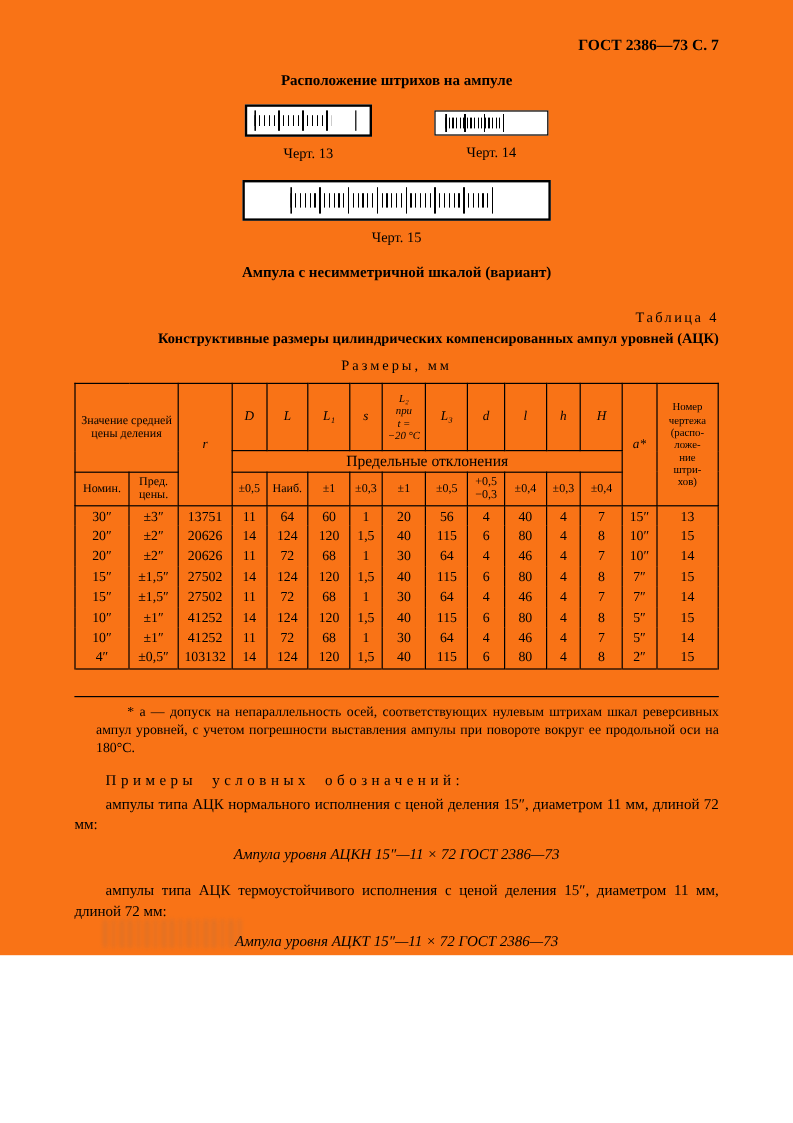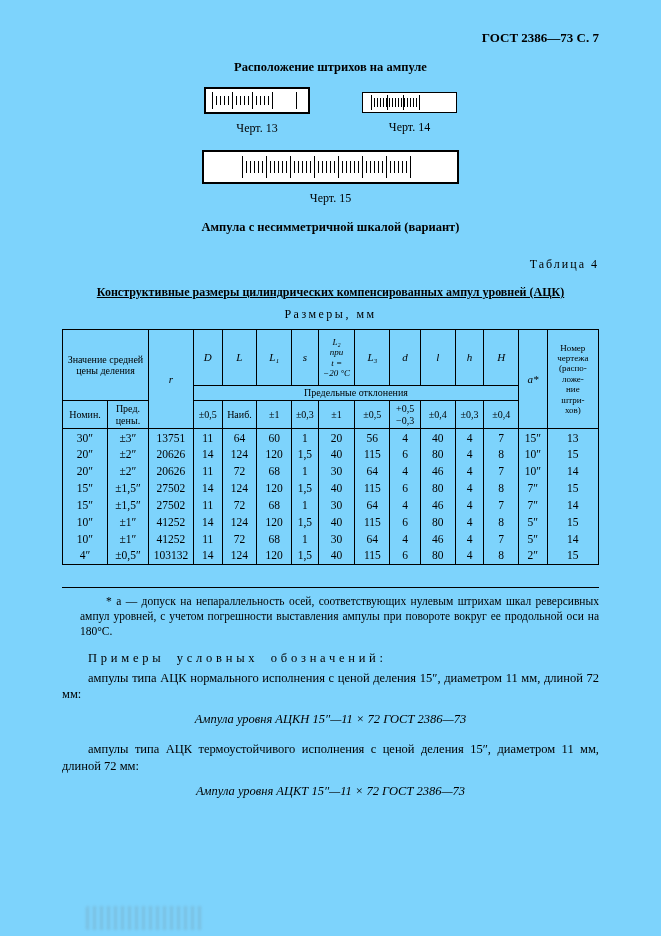--- a/index.html
+++ b/index.html
@@ -4,24 +4,24 @@
 <style>
   * { margin:0; padding:0; box-sizing:border-box; }
   html,body { background:#ffffff; }
   body {
     width:661px; height:936px;
     font-family:"Liberation Serif","DejaVu Serif",serif;
     color:#000;
   }
   .page {
     position:relative;
-    width:661px; height:936px;
+    width:661px; height:796px;
     padding:30px 62px 0 62px;
     overflow:hidden;
-    background:#7dd3fc;
+    background:#f97316;
   }
   .gost-header {
     text-align:right;
     font-weight:bold;
     font-size:13px;
   }
   .section-title {
     text-align:center;
     font-weight:bold;
     font-size:12.5px;
@@ -62,40 +62,40 @@
   .r16 .hline { position:absolute; left:8px; width:152px; top:14px; height:1px; background:#000; }
   .r16 .ticks { position:absolute; left:22px; width:72px; top:9px; height:10px;
                 background:repeating-linear-gradient(90deg,#000 0 1px,transparent 1px 9px); }
   .r16 .labels { position:absolute; left:21px; top:16px; display:flex; gap:3px; }
   .r16 .labels span { display:inline-block; font-size:6.5px; line-height:7px; width:8px;
                       transform:rotate(90deg); transform-origin:center; }
   .r16 .dash { position:absolute; right:22px; top:13px; width:14px; height:2px; background:#000; }
 
   
   .table-label { text-align:right; font-size:12px; letter-spacing:2px; margin-top:22px; }
-  .table-title { text-align:center; font-weight:bold; font-size:12px; margin-top:13px;text-decoration:underline; }
+  .table-title { text-align:right; font-weight:bold; font-size:12px; margin-top:3px; }
   .table-units { text-align:center; font-size:12px; letter-spacing:2.5px; margin-top:7px; }
 
   table.dims {
     width:100%;
     border-collapse:collapse;
     table-layout:fixed;
     margin-top:7px;
     border:1.5px solid #000;
   }
   table.dims th, table.dims td {
     border:1px solid #000;
     text-align:center;
     vertical-align:middle;
     font-weight:normal;
     padding:1px 1px;
   }
   table.dims thead th { font-size:10px; line-height:1.15; }
   table.dims thead tr.r1 th { height:56px; }
-  table.dims thead tr.r2 th { height:15px; font-size:10px; }
+  table.dims thead tr.r2 th { height:15px; font-size:13px; }
   table.dims thead tr.r3 th { height:28px; }
   table.dims .var { font-style:italic; font-size:11px; }
   table.dims .pre { white-space:pre-line; }
   table.dims .tiny { font-size:9px; }
   table.dims tbody td {
     border-top:none; border-bottom:none;
     font-size:11.5px;
     height:17px;
   }
   table.dims tbody tr:first-child td { padding-top:3px; }

